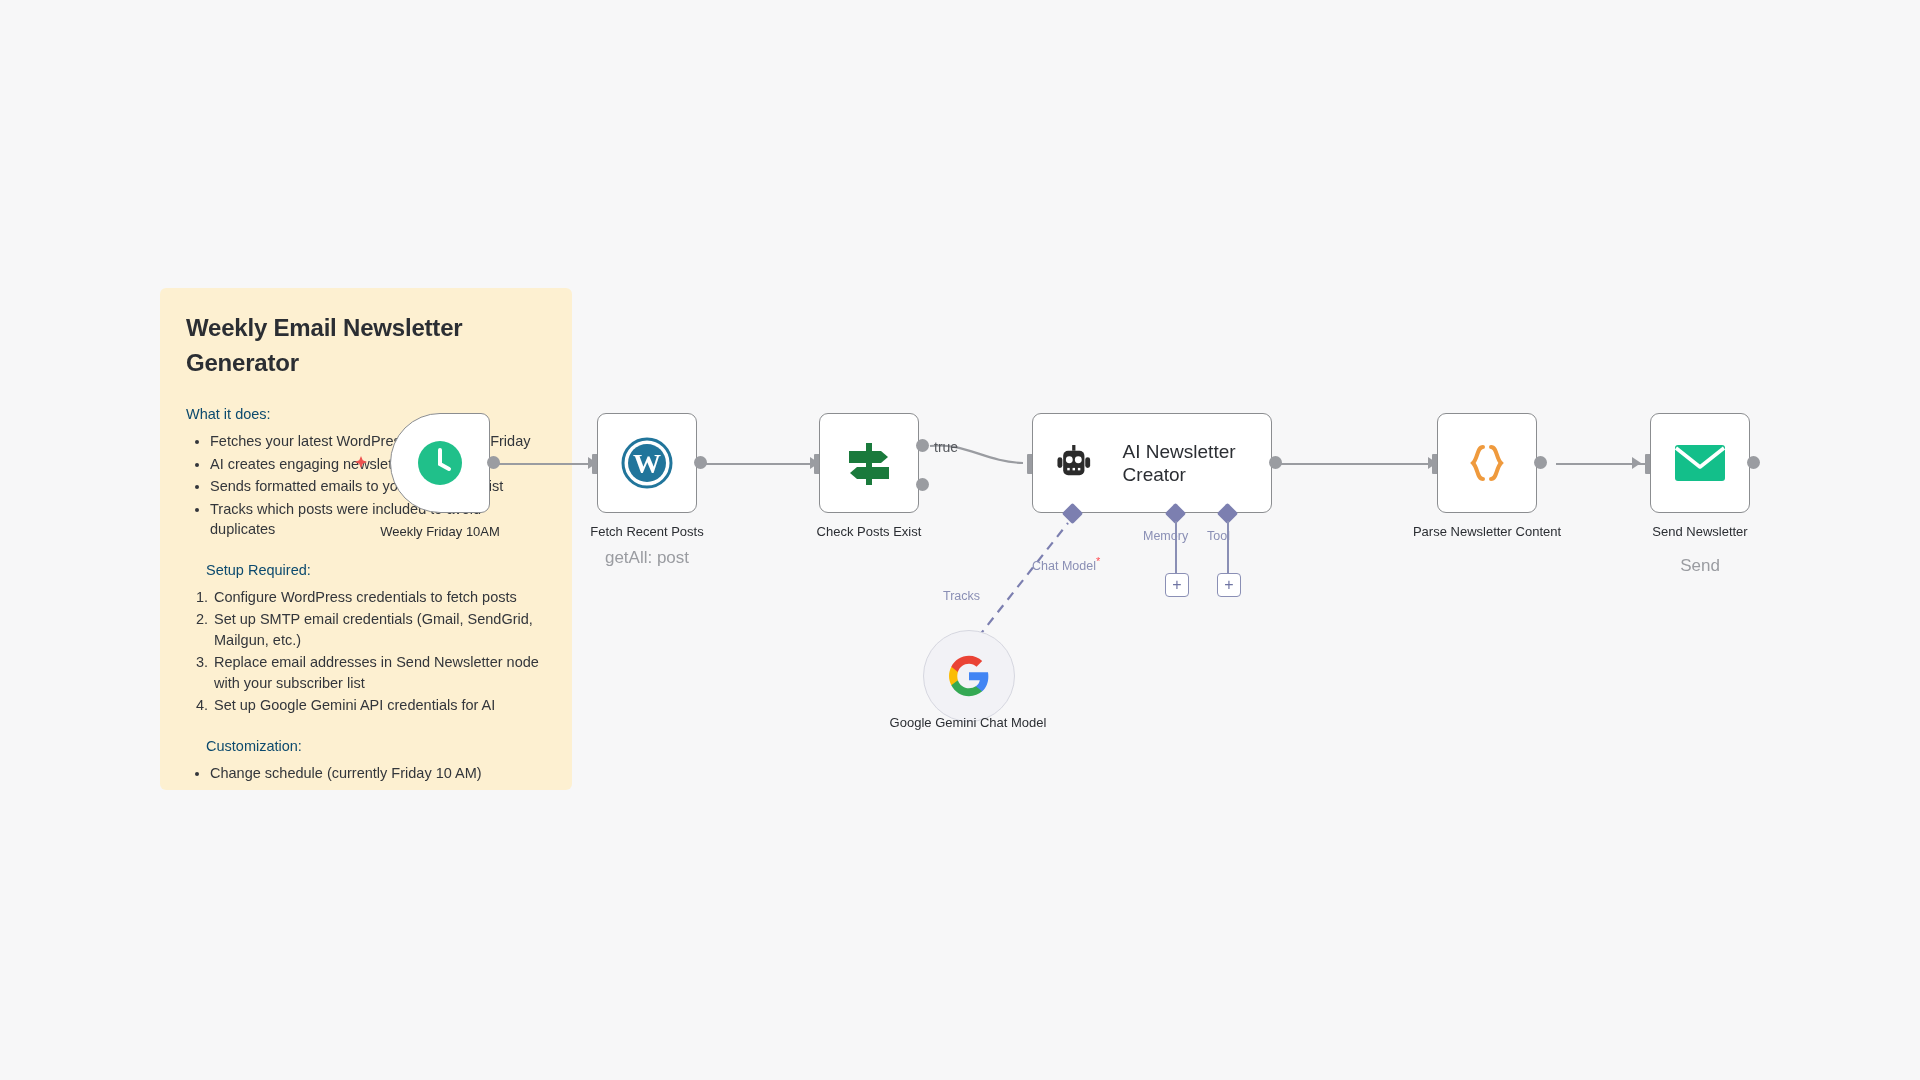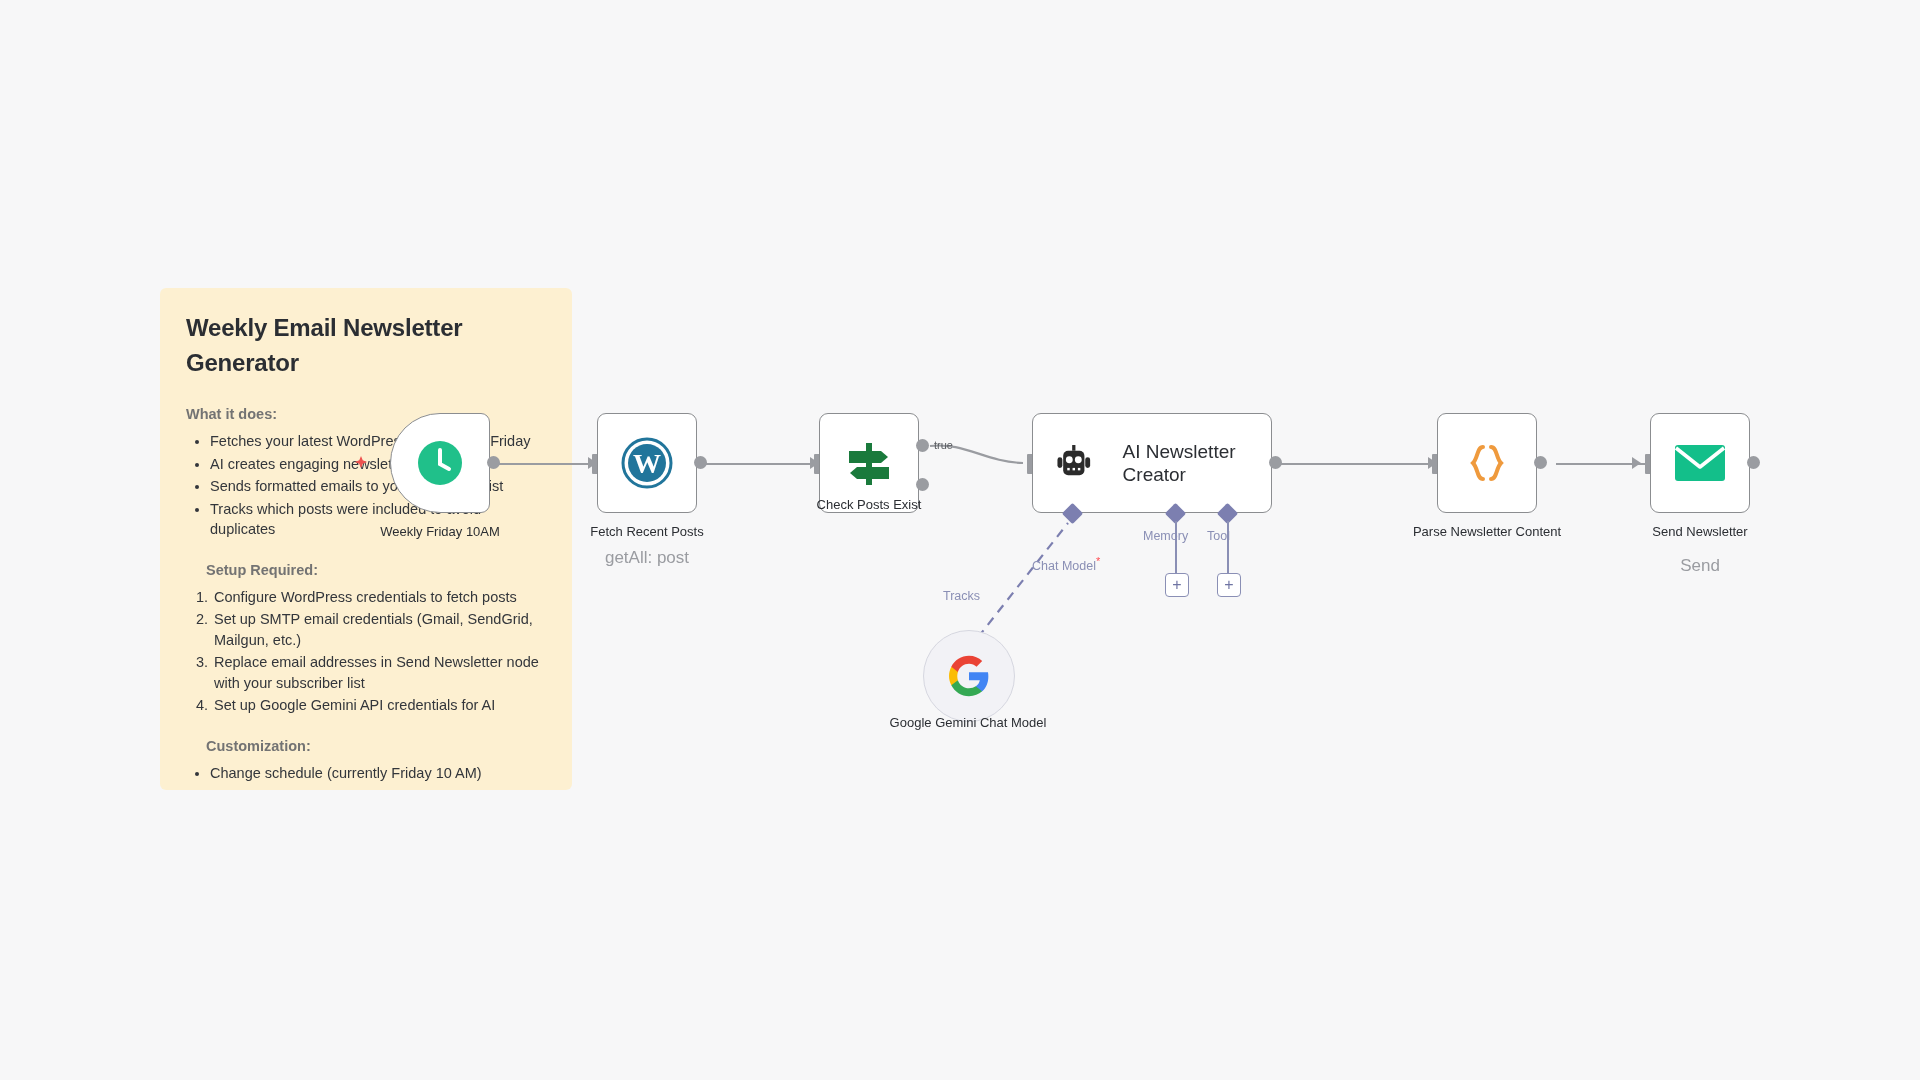--- a/index.html
+++ b/index.html
@@ -15,21 +15,21 @@
   .sticky{
     position:absolute;left:160px;top:288px;width:412px;height:502px;
     background:#fdf0d1;border-radius:6px;
     box-sizing:border-box;padding:22px 26px 0 26px;
     overflow:hidden;color:#33363b;
   }
   .sticky h1{
     font-size:24px;line-height:35px;font-weight:bold;margin:0 0 26px 0;
     letter-spacing:-.2px;color:#2b2e33;
   }
-  .sticky .sec{font-size:14.5px;font-weight:bold;margin:0 0 9px 0;color:#737373;}
+  .sticky .sec{font-size:14.5px;font-weight:normal;margin:0 0 9px 0;color:#0c4a6e;}
   .sticky .sec.ind{padding-left:20px;margin-top:22px;}
   .sticky ul{margin:0;padding:0 0 0 24px;list-style:disc;}
   .sticky ol{margin:0;padding:0 0 0 26px;}
   .sticky li{font-size:14.5px;line-height:20.5px;margin:0 0 2px 0;color:#33363b;}
   .sticky ol li{padding-left:2px;}
 
   
   .node{position:absolute;}
   .nbox{
     position:absolute;width:100px;height:100px;
@@ -71,21 +71,21 @@
     transform:rotate(45deg);border-radius:2px;
   }
   .plusbtn{
     position:absolute;width:22px;height:22px;border:1.5px solid #8a8fb5;
     border-radius:4px;background:#fff;color:#6f74a3;font-size:16px;
     display:flex;align-items:center;justify-content:center;line-height:1;
   }
   .minilabel{
     position:absolute;font-size:12.5px;color:#8a8fb5;white-space:nowrap;
   }
-  .truelabel{position:absolute;font-size:11px;color:#55585d;}
+  .truelabel{position:absolute;font-size:14px;color:#55585d;}
   .req{color:#ff4d53;font-size:11px;vertical-align:super;}
 
   svg.ov{position:absolute;left:0;top:0;width:1920px;height:1080px;pointer-events:none;overflow:visible;}
 
   .pin{position:absolute;width:14px;height:14px;}
 </style>
 </head>
 <body>
 
 <div id="canvas">
@@ -166,21 +166,21 @@
     <div class="nbox" style="left:819px;top:413px;">
       <svg width="52" height="52" viewBox="0 0 52 52">
         <rect x="23" y="6" width="6" height="42" fill="#1a7a3c"></rect>
         <path d="M6 14 H38 L45 20 L38 26 H6 Z" fill="#1a7a3c"></path>
         <path d="M46 30 H14 L7 36 L14 42 H46 Z" fill="#1a7a3c"></path>
       </svg>
     </div>
     <div class="port" style="left:916px;top:439px;"></div>
     <div class="port" style="left:916px;top:478px;"></div>
     <div class="truelabel" style="left:934px;top:439px;">true</div>
-    <div class="caption" style="left:779px;top:494px;width:180px;">Check Posts Exist</div>
+    <div class="caption" style="left:779px;top:521px;width:180px;">Check Posts Exist</div>
   </div>
 
   <div class="node">
     <div class="inport" style="left:1027px;top:454px;"></div>
     <div class="nbox wide" style="left:1032px;top:413px;">
       <svg width="46" height="46" viewBox="0 0 46 46">
         <rect x="10" y="8" width="26" height="30" rx="6" fill="#2b2b2b"></rect>
         <rect x="3" y="16" width="6" height="13" rx="3" fill="#2b2b2b"></rect>
         <rect x="37" y="16" width="6" height="13" rx="3" fill="#2b2b2b"></rect>
         <rect x="21" y="1" width="4" height="7" fill="#2b2b2b"></rect>

